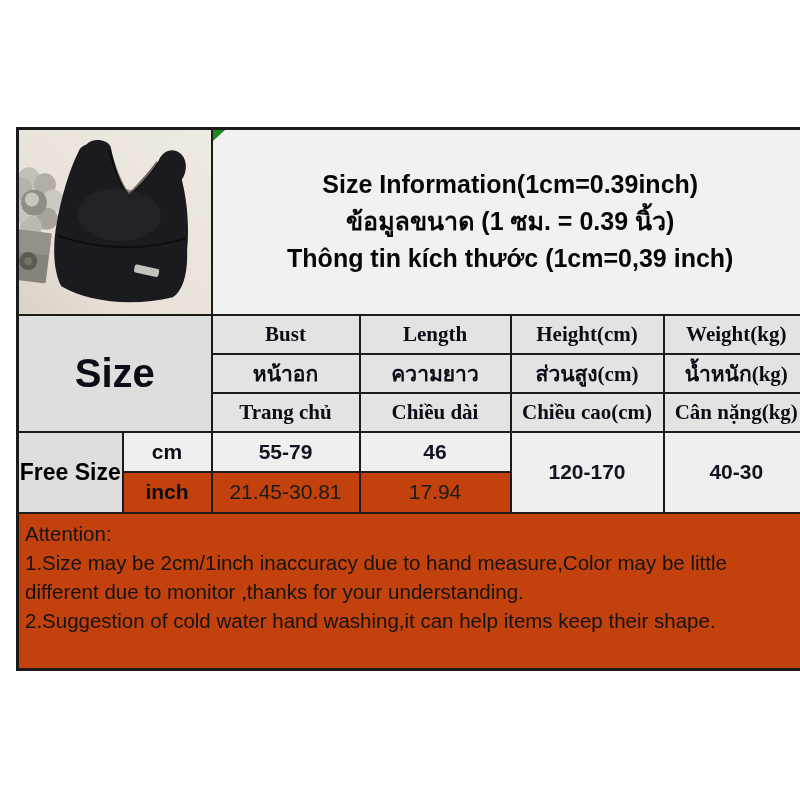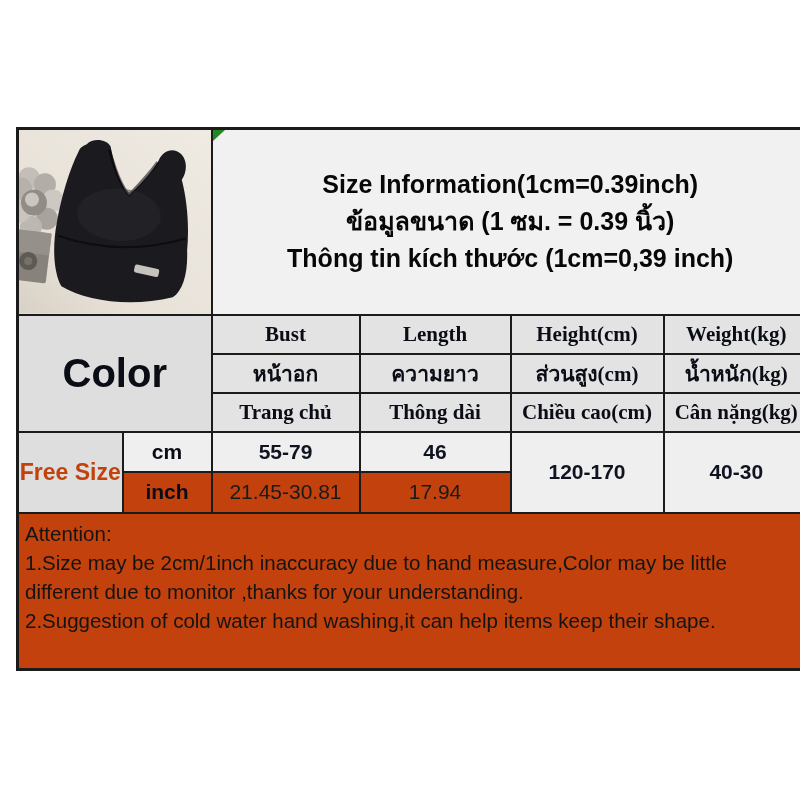--- a/index.html
+++ b/index.html
@@ -22,21 +22,21 @@
   
   .bg-title{background:#f1f1f1;}
   .bg-head{background:#e3e3e3;font-family:Liberation Serif, serif;}
   .bg-corner{background:#dedede;}
   .bg-mid{background:#efefef;}
   .bg-white{background:#c2410c;}
   
   .title-line{font-size:25px;font-weight:bold;line-height:37px;color:#070707;}
   .hcell{font-size:21px;font-weight:bold;color:#0a0d16;}
   .size-big{font-size:40px;font-weight:bold;color:#0a0d16;}
-  .freesize{font-size:23px;font-weight:bold;color:#c2410c;}
+  .freesize{font-size:23px;font-weight:bold;color:#000000;}
   .unit{font-size:21px;font-weight:bold;color:#0a0d16;}
   .val-bold{font-size:21px;font-weight:bold;color:#101420;}
   .val{font-size:21px;font-weight:normal;color:#1a1a1a;text-align:center;}
   .attn-cell{vertical-align:top;text-align:left;padding:5px 8px 0 6px;margin-top:16px;}
   .attn-text{font-size:20.5px;line-height:29px;color:#141414;font-weight:normal;}
   .photo-cell{padding:0;position:relative;background:#eae5dd;}
   .photo-cell svg{display:block;width:100%;height:100%;}
   .title-cell{position:relative;}
   .corner-triangle{
     position:absolute;left:0;top:0;width:0;height:0;
@@ -111,37 +111,37 @@
       </td>
       <td colspan="4" class="bg-title title-cell">
         <span class="corner-triangle"></span>
         <div class="title-line">Size Information(1cm=0.39inch)</div>
         <div class="title-line">ข้อมูลขนาด (1 ซม. = 0.39 นิ้ว)</div>
         <div class="title-line">Thông tin kích thước (1cm=0,39 inch)</div>
       </td>
     </tr>
 
     <tr style="height:39px">
-      <td colspan="2" rowspan="3" class="bg-corner size-big">Color</td>
+      <td colspan="2" rowspan="3" class="bg-corner size-big">Size</td>
       <td class="bg-head hcell">Bust</td>
       <td class="bg-head hcell">Length</td>
       <td class="bg-head hcell">Height(cm)</td>
       <td class="bg-head hcell">Weight(kg)</td>
     </tr>
 
     <tr style="height:39px">
       <td class="bg-head hcell">หน้าอก</td>
       <td class="bg-head hcell">ความยาว</td>
       <td class="bg-head hcell">ส่วนสูง(cm)</td>
       <td class="bg-head hcell">น้ำหนัก(kg)</td>
     </tr>
 
     <tr style="height:39px">
       <td class="bg-head hcell">Trang chủ</td>
-      <td class="bg-head hcell">Thông dài</td>
+      <td class="bg-head hcell">Chiều dài</td>
       <td class="bg-head hcell">Chiều cao(cm)</td>
       <td class="bg-head hcell">Cân nặng(kg)</td>
     </tr>
 
     <tr style="height:40px">
       <td rowspan="2" class="bg-corner freesize">Free Size</td>
       <td class="bg-mid unit">cm</td>
       <td class="bg-mid val-bold">55-79</td>
       <td class="bg-mid val-bold">46</td>
       <td rowspan="2" class="bg-mid val-bold">120-170</td>

